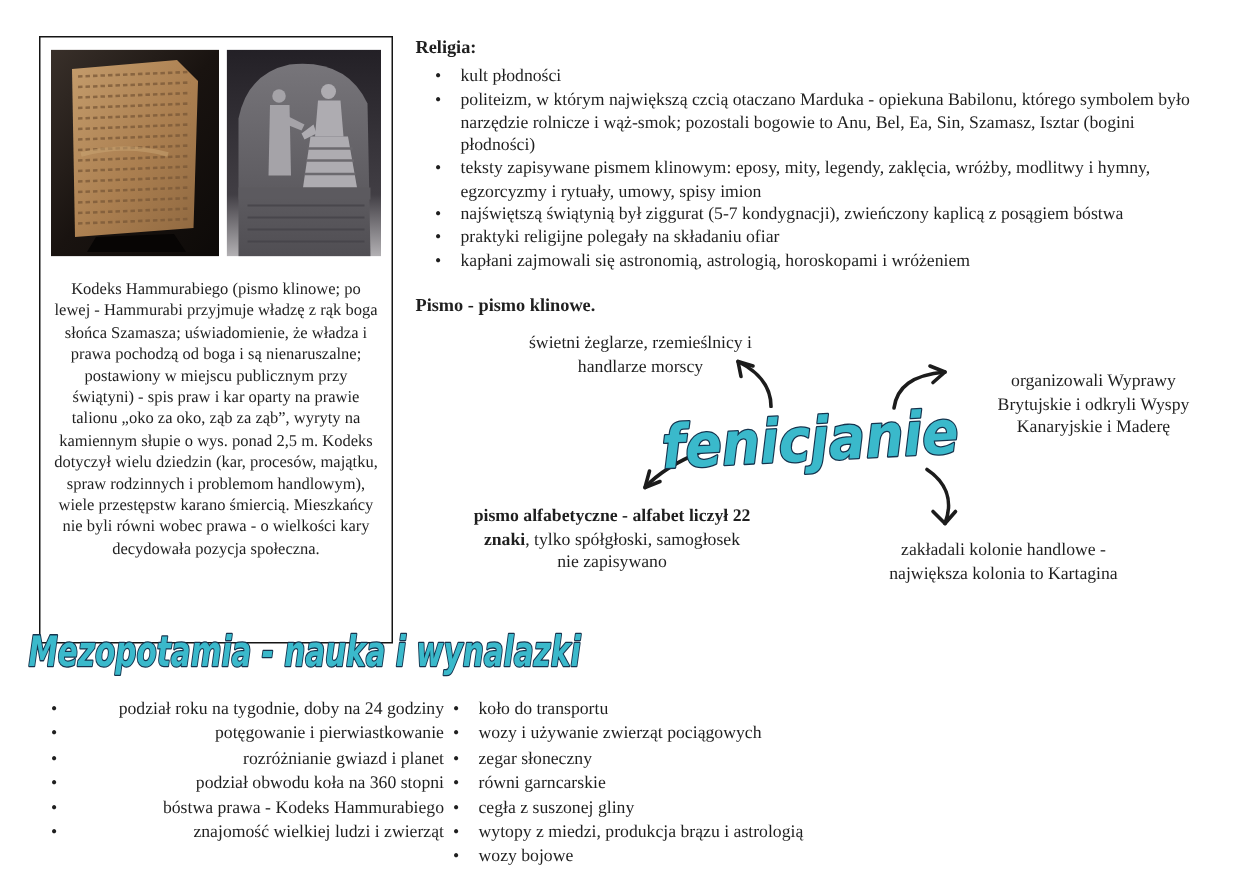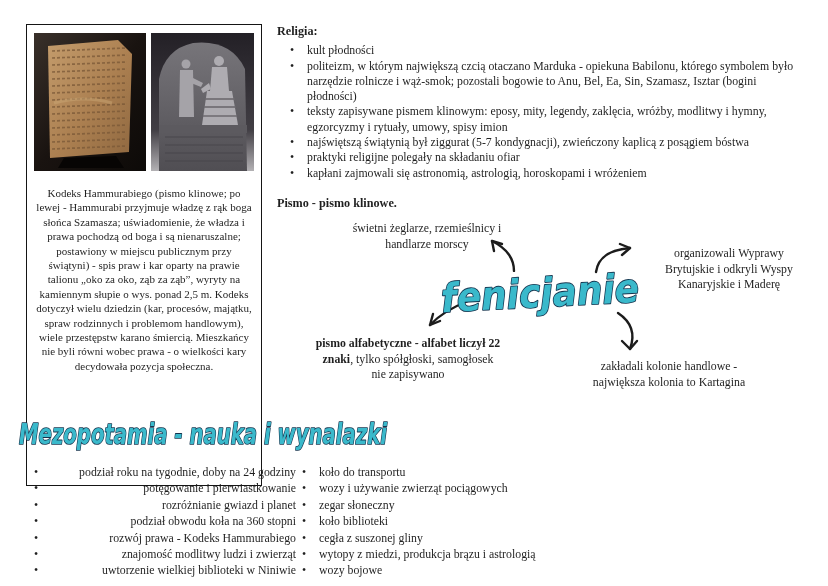--- a/index.html
+++ b/index.html
@@ -3,21 +3,21 @@
 <meta charset="utf-8">
 <style>
   html,body { margin:0; padding:0; background:#ffffff; }
   .page {
     position:relative; width:828px; height:586px; background:#ffffff;
     font-family:"Liberation Serif", serif; color:#1f1f1f; overflow:hidden;
   }
 
   
   .figure-box {
-    position:absolute; left:26px; top:24px; width:236px; height:462px;
+    position:absolute; left:26px; top:24px; width:236px; height:405px;
     border:1.6px solid #151515; box-sizing:border-box; padding:8px 7px;
     background:#fff;
   }
   .photos { display:flex; gap:5px; height:138px; }
   .photo { overflow:hidden; }
   .photo svg { display:block; }
   .caption {
     margin:15px 2px 0 2px; text-align:center;
     font-size:11px; line-height:14.4px;
   }
@@ -193,28 +193,27 @@
 
   <svg class="inventions-title-svg" width="386" height="44" viewBox="0 0 386 44">
     <text x="5" y="32" textLength="368" lengthAdjust="spacingAndGlyphs" class="script-text" style="font-size:28px">Mezopotamia - nauka i wynalazki</text>
   </svg>
 
   <ul class="bullet-list inv-list inv-left">
     <li>podział roku na tygodnie, doby na 24 godziny</li>
     <li>potęgowanie i pierwiastkowanie</li>
     <li>rozróżnianie gwiazd i planet</li>
     <li>podział obwodu koła na 360 stopni</li>
-    <li>rozwój prawa - Kodeks Hammurabiego</li>
-    <li>znajomość modlitwy ludzi i zwierząt</li>
-    <li>uwtorzenie wielkiej biblioteki w Niniwie</li>
+    <li>bóstwa prawa - Kodeks Hammurabiego</li>
+    <li>znajomość wielkiej ludzi i zwierząt</li>
   </ul>
 
   <ul class="bullet-list inv-list inv-right">
     <li>koło do transportu</li>
     <li>wozy i używanie zwierząt pociągowych</li>
     <li>zegar słoneczny</li>
-    <li>koło biblioteki</li>
+    <li>równi garncarskie</li>
     <li>cegła z suszonej gliny</li>
     <li>wytopy z miedzi, produkcja brązu i astrologią</li>
     <li>wozy bojowe</li>
   </ul>
 
 </div>
 
 </body></html>

